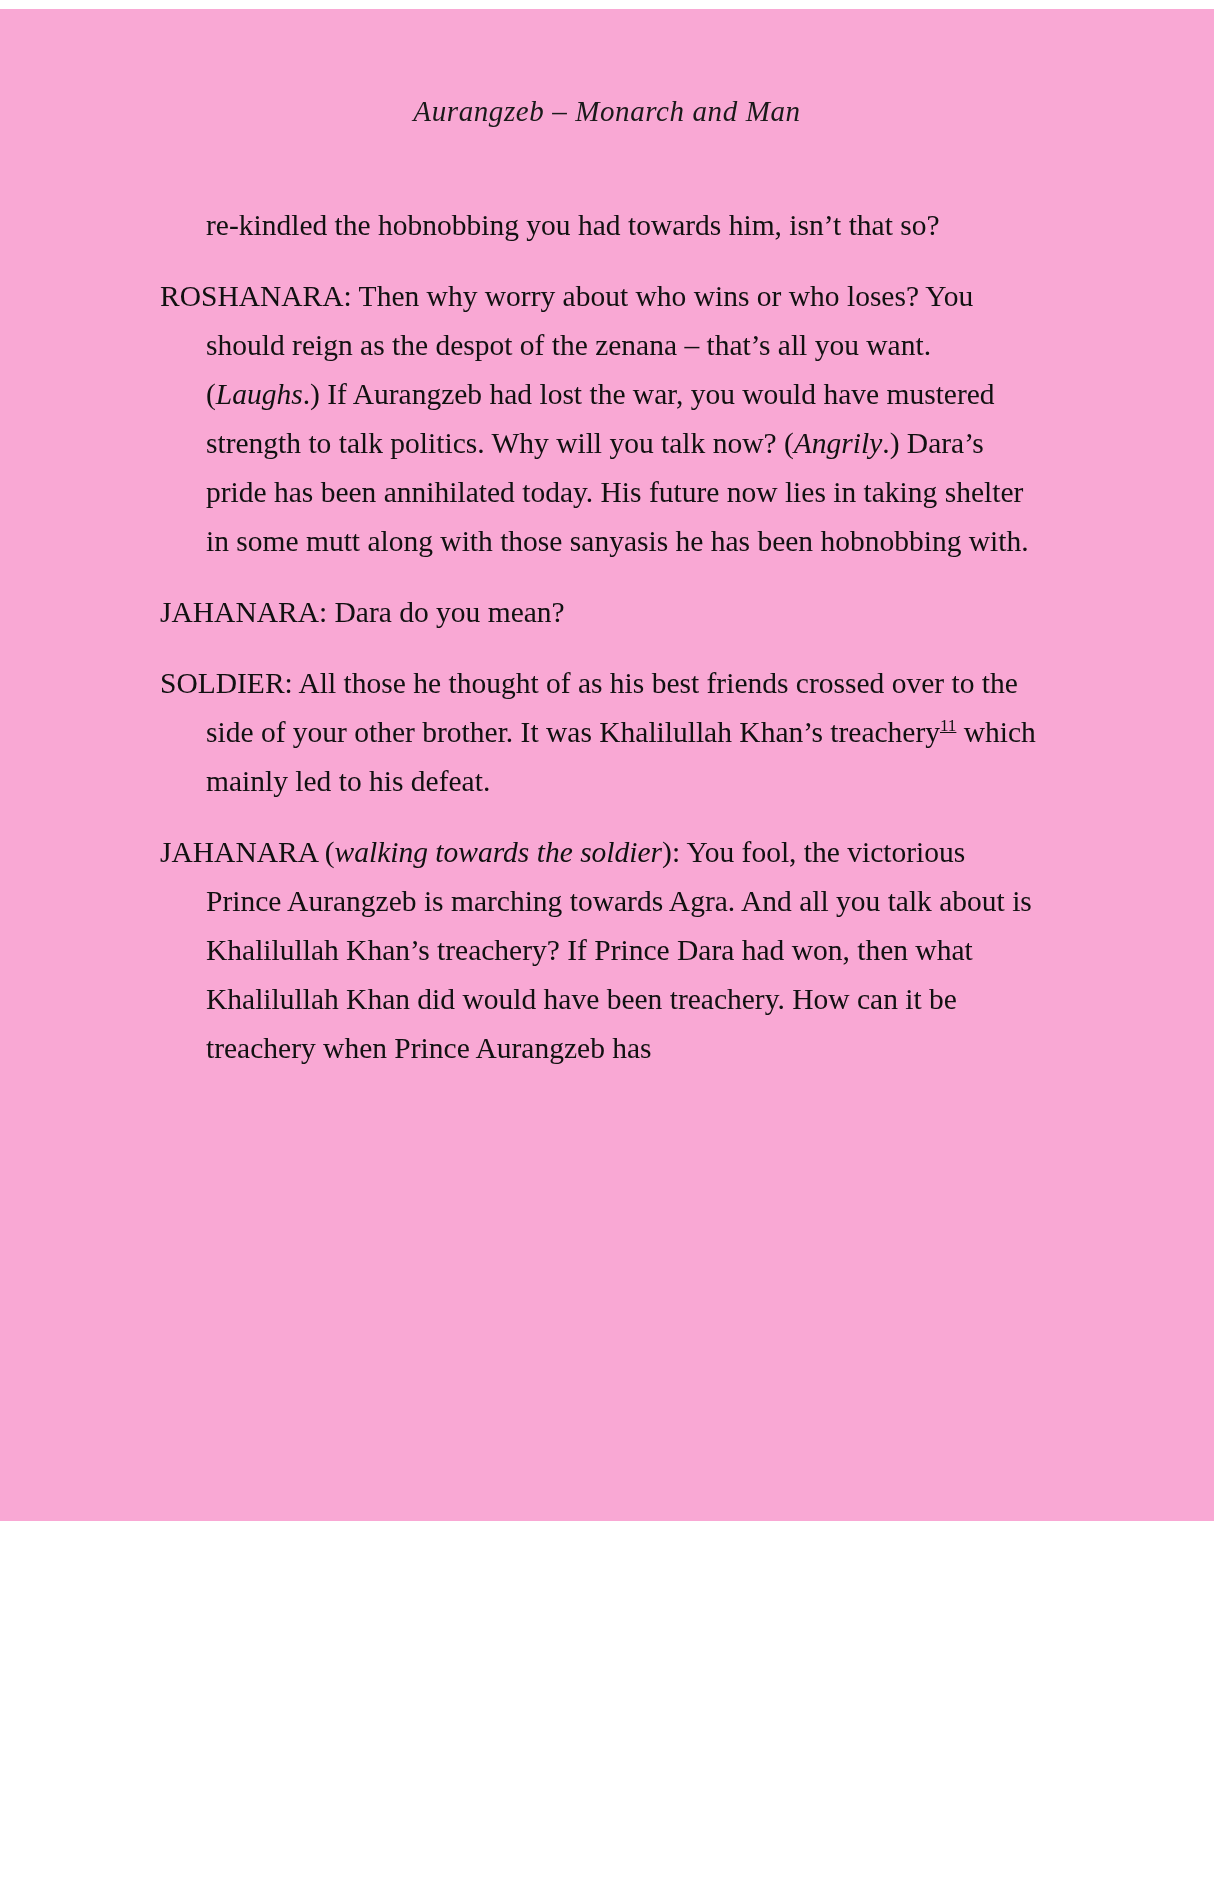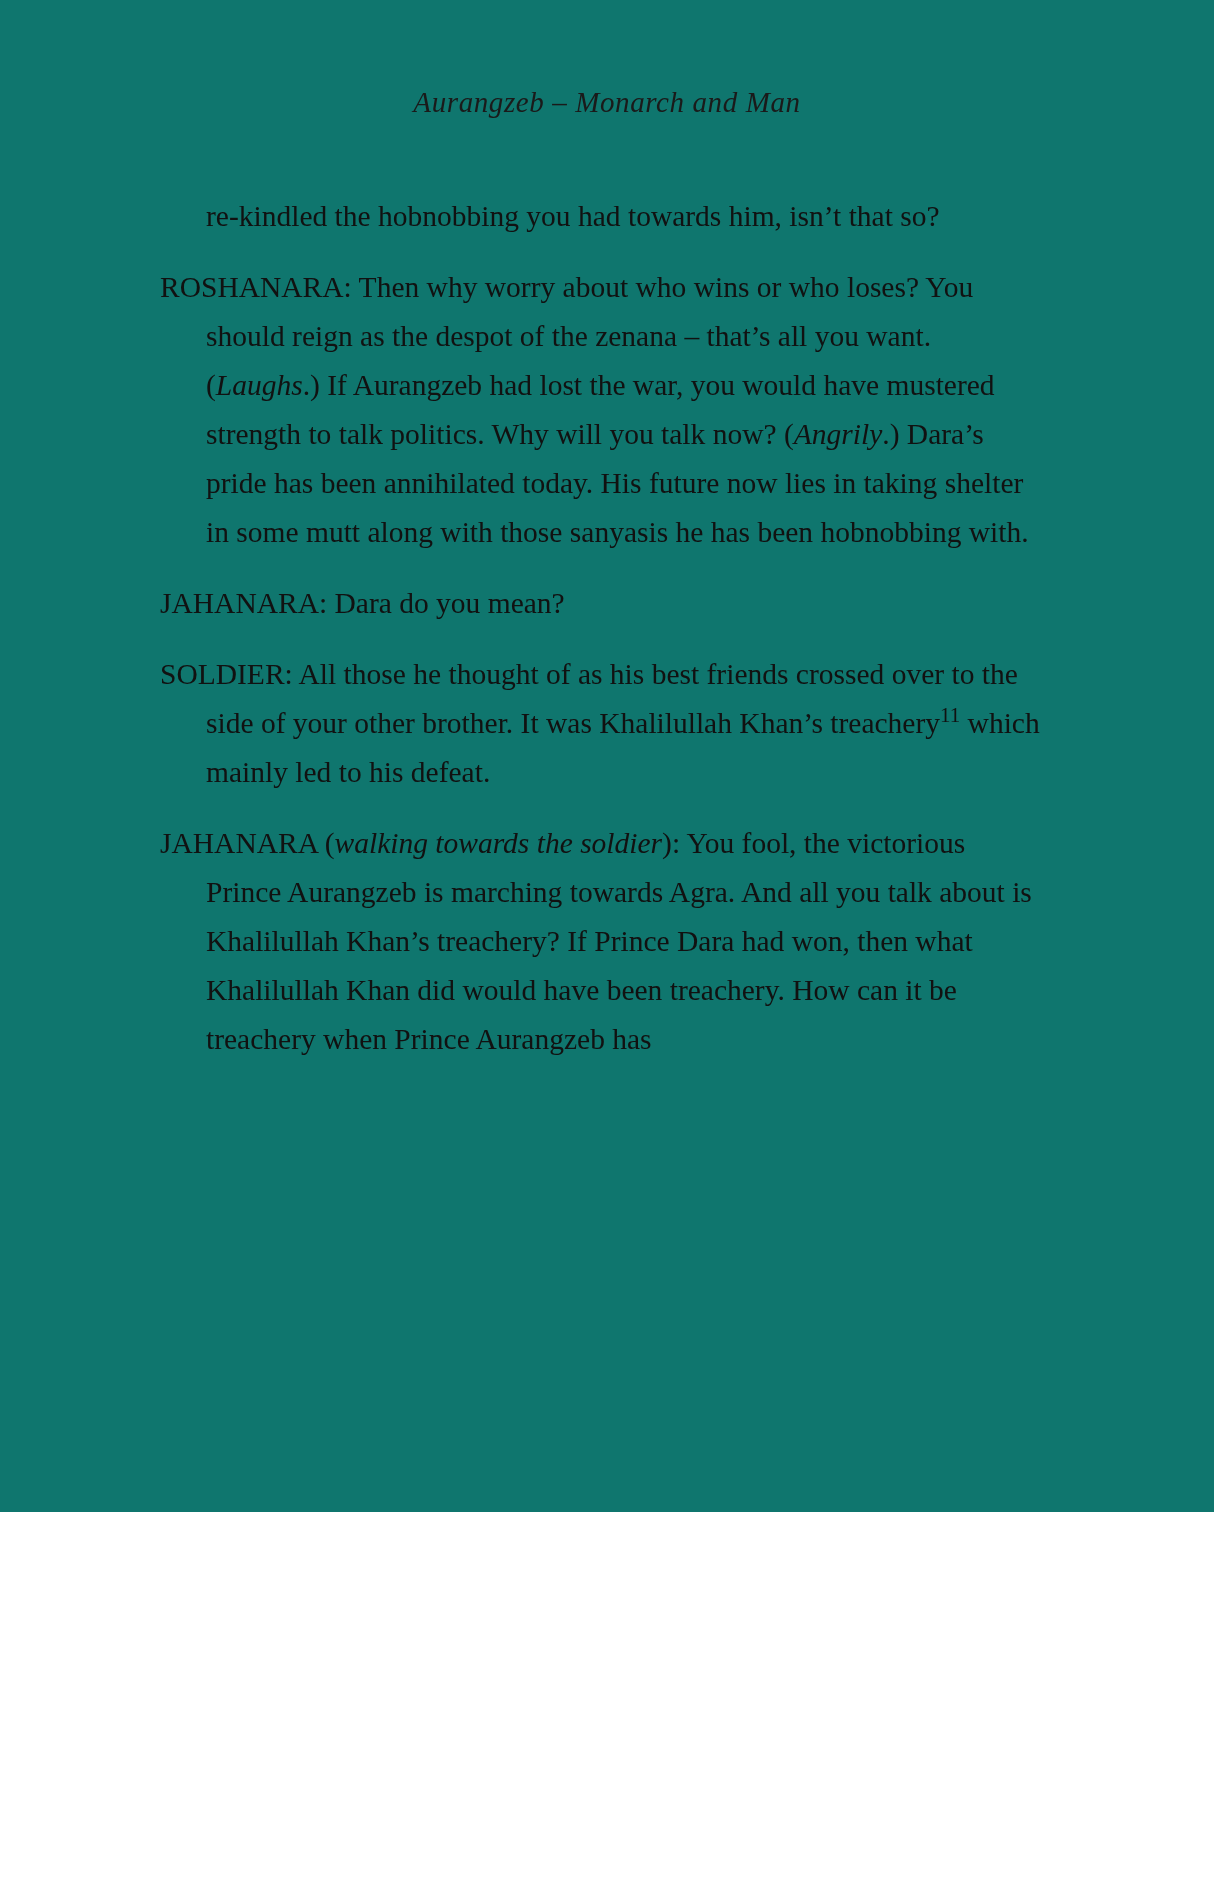--- a/index.html
+++ b/index.html
@@ -4,22 +4,22 @@
 <style>
   html, body {
     margin: 0;
     padding: 0;
     background: #ffffff;
   }
   .page {
     position: relative;
     width: 1214px;
     height: 1512px;
-    margin: 0 auto;
-    background: #0f766e;
+    margin: 9px auto;
+    background: #f9a8d4;
     font-family: "Liberation Serif", "DejaVu Serif", serif;
     color: #000000;
     box-sizing: border-box;
   }
   .running-head {
     position: absolute;
     top: 86px;
     left: 0;
     width: 100%;
     text-align: center;
@@ -44,23 +44,24 @@
     text-indent: -46px;
   }
   p.para.cont {
     padding-left: 46px;
     text-indent: 0;
   }
   em {
     font-style: italic;
   }
   sup.fn {
-    font-size: 21px;
+    font-size: 17px;
     vertical-align: super;
     line-height: 0;
+    text-decoration: underline;
   }
   .folio {
     position: absolute;
     top: 1690px;
     left: 0;
     width: 100%;
     text-align: center;
     font-size: 29px;
     color: #111111;
   }

